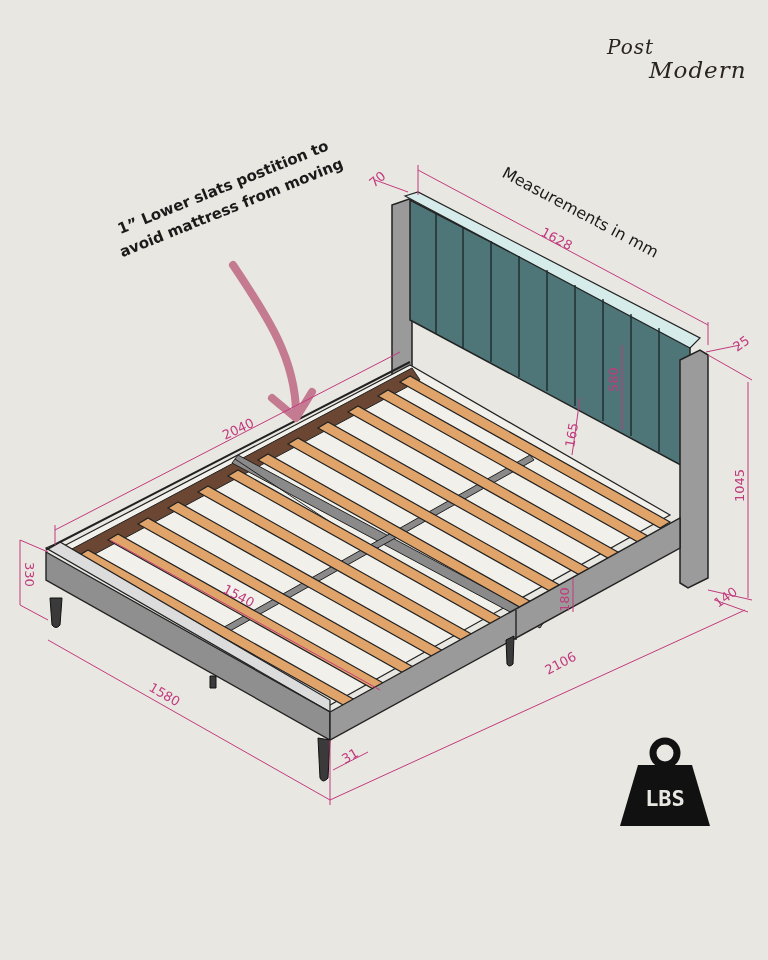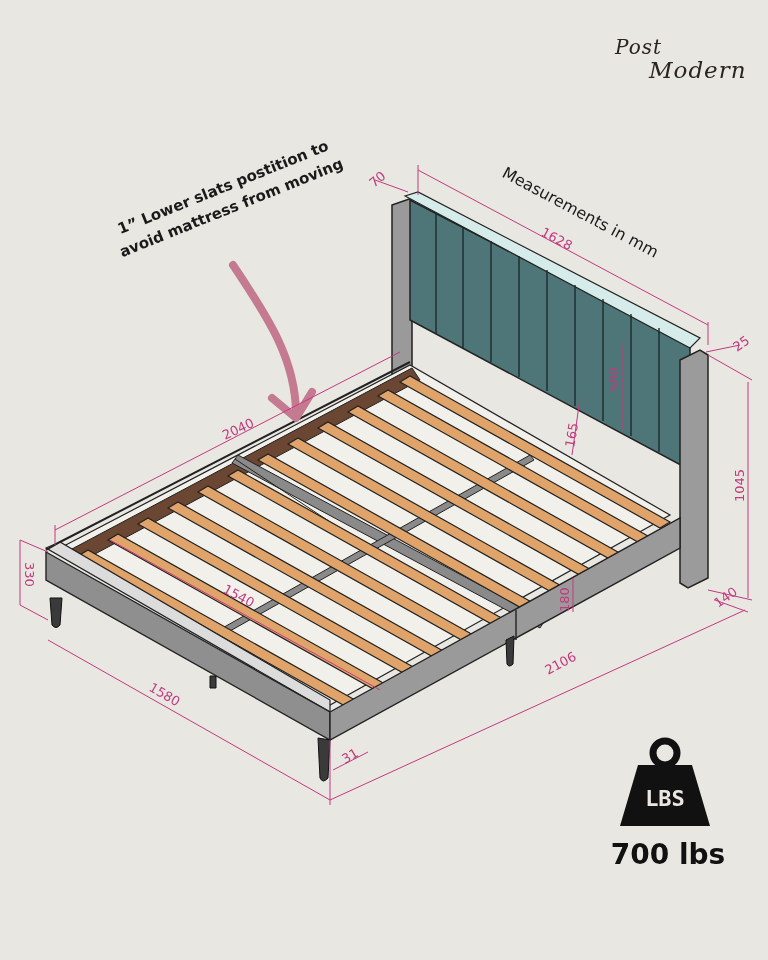--- a/index.html
+++ b/index.html
@@ -8,21 +8,21 @@
       background: #e8e7e1;
       font-family: "DejaVu Sans", sans-serif;
       position: relative;
     }
     .stage { position: absolute; left: 0; top: 0; width: 768px; height: 960px; }
     svg { position: absolute; left: 0; top: 0; }
     .logo {
       position: absolute; left: 585px; top: 35px; width: 160px; height: 60px;
     }
     .logo .w1 {
-      position: absolute; left: 30px; top: 0px;
+      position: absolute; left: 22px; top: 0px;
       font-family: "DejaVu Serif", serif; font-style: italic;
       font-size: 20px; color: #2a2320; letter-spacing: 1px;
     }
     .logo .w2 {
       position: absolute; left: 64px; top: 22px;
       font-family: "DejaVu Serif", serif; font-style: italic;
       font-size: 23px; color: #2a2320; letter-spacing: 1px;
     }
     .note {
       position: absolute; left: 108px; top: 222px;
@@ -180,14 +180,13 @@
     <span class="w2">Modern</span>
   </div>
 
   <div class="note">
     <div>1” Lower slats postition to</div>
     <div>avoid mattress from moving</div>
   </div>
 
   <div class="units">Measurements in mm</div>
 
-  <div class="weight-label">700 lbs</div>
 </div>
 
 </body></html>

